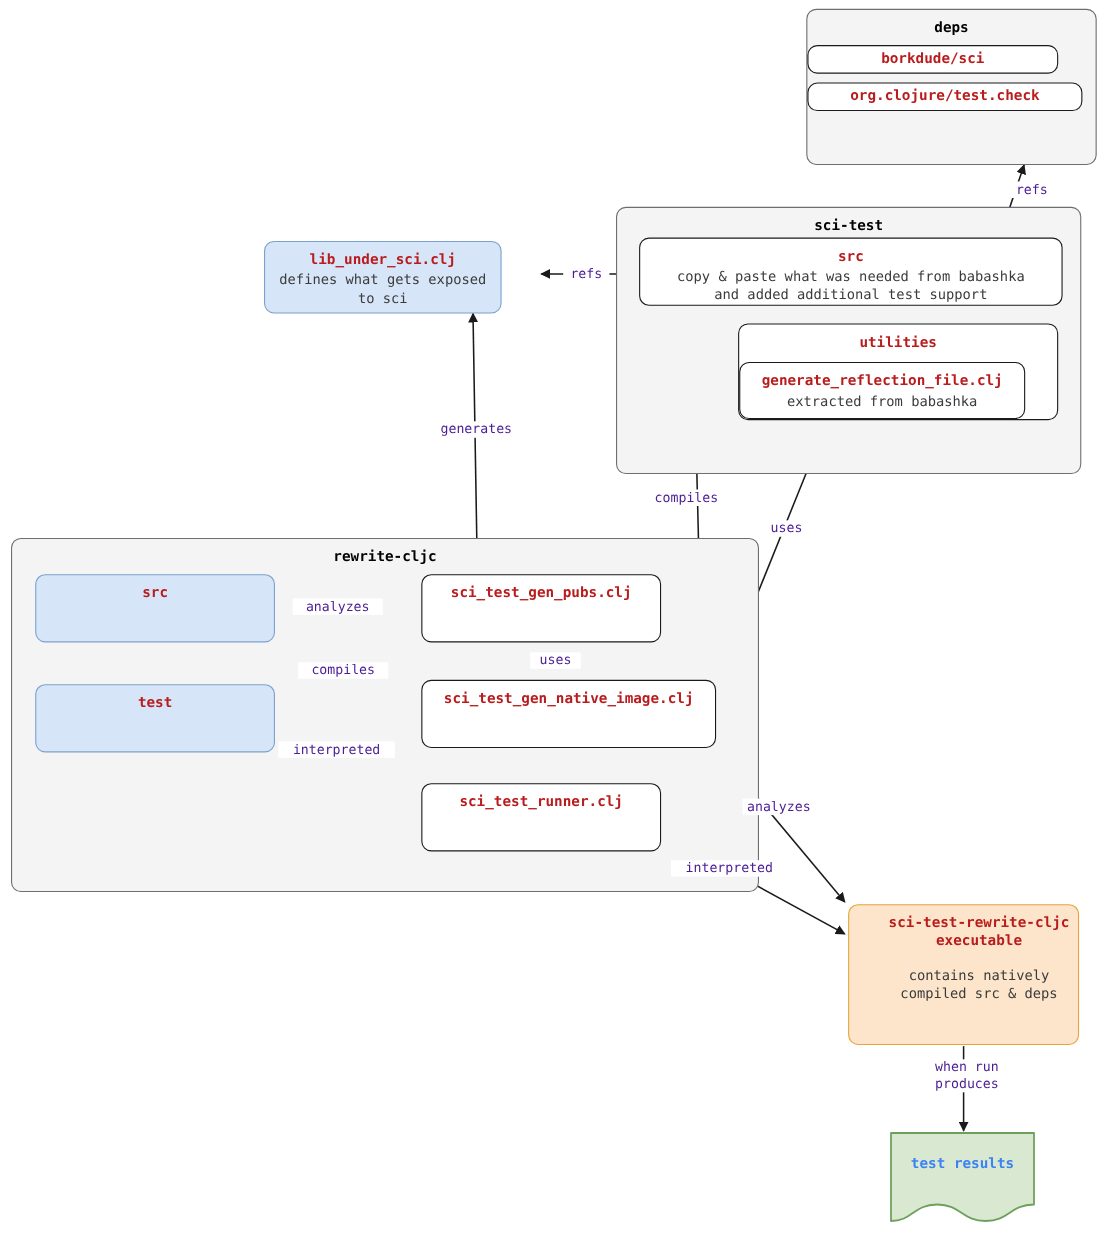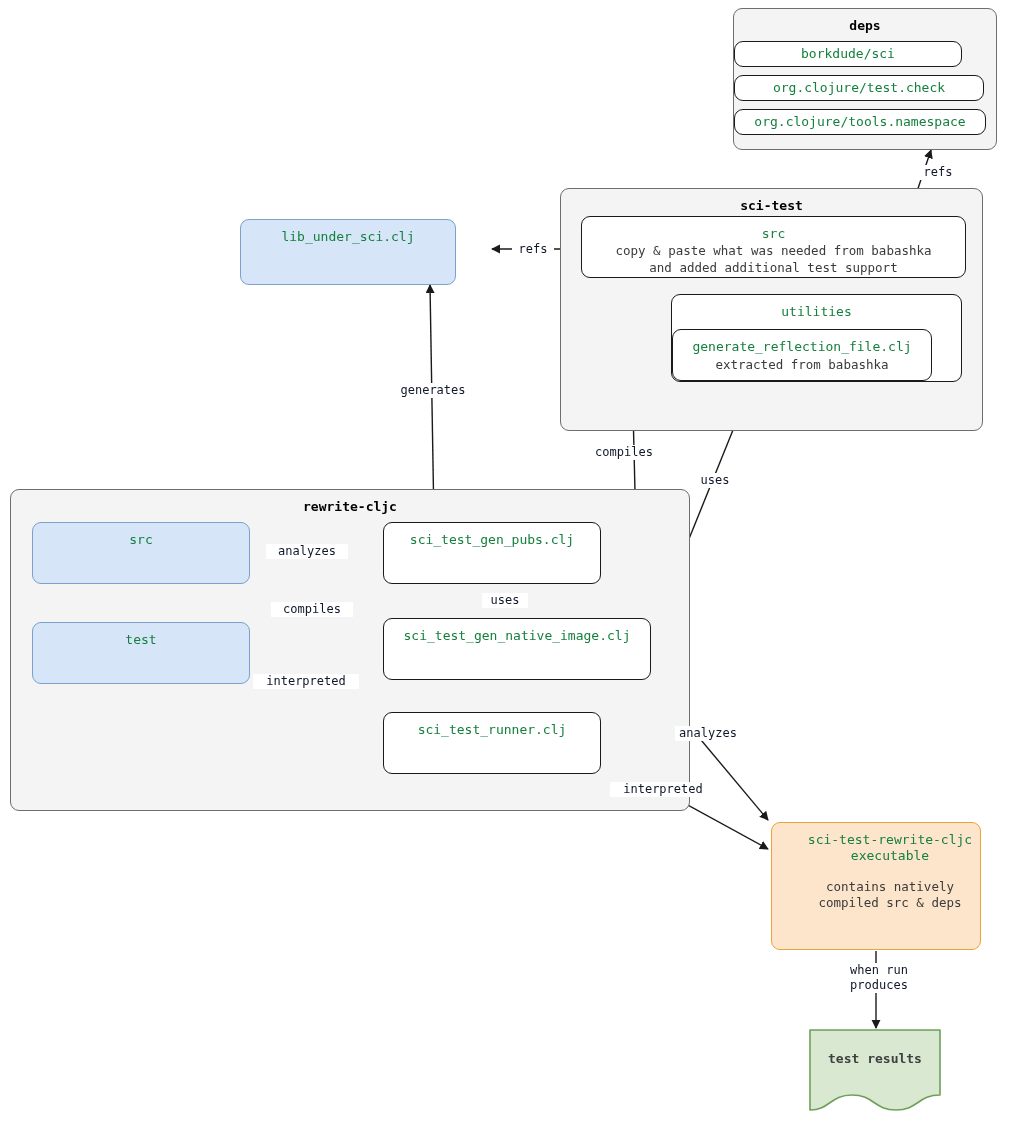--- a/index.html
+++ b/index.html
@@ -56,53 +56,53 @@
     background: #d6e5f8;
     border: 1.6px solid #7ba2cc;
     border-radius: 9px;
   }
   .box-orange {
     background: #fce5cb;
     border: 1.8px solid #e8a33d;
     border-radius: 9px;
   }
   .title {
-    font-weight: normal;
+    font-weight: bold;
     font-size: 13px;
-    color: #15803d;
+    color: #b91c1c;
     line-height: 1.25;
     margin-top: 9px;
     white-space: pre;
   }
   .subtitle {
     font-size: 12.5px;
     color: #3b3b3b;
     line-height: 1.3;
     margin-top: 1px;
     white-space: pre;
   }
   .subtitle.gap {
     margin-top: 14px;
   }
   
   .edge-label {
     position: absolute;
     font-size: 12px;
-    color: #0f172a;
+    color: #4c1d95;
     background: #ffffff;
     line-height: 1.25;
     white-space: pre;
     text-align: center;
     padding: 0 1px;
   }
   .wavy-label {
     position: absolute;
     font-weight: bold;
     font-size: 13px;
-    color: #404040;
+    color: #3b82f6;
     text-align: center;
     white-space: pre;
   }
 </style>
 </head>
 <body>
 
 <div id="canvas">
 
   <svg id="edges" viewBox="0 0 1009 1121">
@@ -140,23 +140,20 @@
   </svg>
 
   <div class="node group" style="left:733px; top:8px; width:264px; height:142px;">
     <div class="grp-title">deps</div>
     <div class="node box" style="position:relative; left:0; top:0; margin-top:8px; width:228px; height:26px; justify-content:center;">
       <div class="title" style="margin-top:0;">borkdude/sci</div>
     </div>
     <div class="node box" style="position:relative; left:0; top:0; margin-top:8px; width:250px; height:26px; justify-content:center;">
       <div class="title" style="margin-top:0;">org.clojure/test.check</div>
     </div>
-    <div class="node box" style="position:relative; left:0; top:0; margin-top:8px; width:252px; height:26px; justify-content:center;">
-      <div class="title" style="margin-top:0;">org.clojure/tools.namespace</div>
-    </div>
   </div>
 
   <div class="node group" style="left:560px; top:188px; width:423px; height:243px;">
     <div class="grp-title">sci-test</div>
 
     <div class="node box" style="left:20px; top:27px; width:385px; height:62px;">
       <div class="title">src</div>
       <div class="subtitle">copy &amp; paste what was needed from babashka
 and added additional test support</div>
     </div>
@@ -165,20 +162,22 @@
       <div class="title">utilities</div>
       <div class="node box" style="position:relative; left:0; top:0; margin-top:9px; width:260px; height:68px;">
         <div class="title">generate_reflection_file.clj</div>
         <div class="subtitle">extracted from babashka</div>
       </div>
     </div>
   </div>
 
   <div class="node box-blue" style="left:240px; top:219px; width:216px; height:66px;">
     <div class="title">lib_under_sci.clj</div>
+    <div class="subtitle">defines what gets exposed
+to sci</div>
   </div>
 
   <div class="node group" style="left:10px; top:489px; width:680px; height:322px;">
     <div class="grp-title">rewrite-cljc</div>
 
     <div class="node box-blue" style="left:21px; top:32px; width:218px; height:62px; justify-content:flex-start;">
       <div class="title">src</div>
     </div>
 
     <div class="node box" style="left:372px; top:32px; width:218px; height:62px;">

